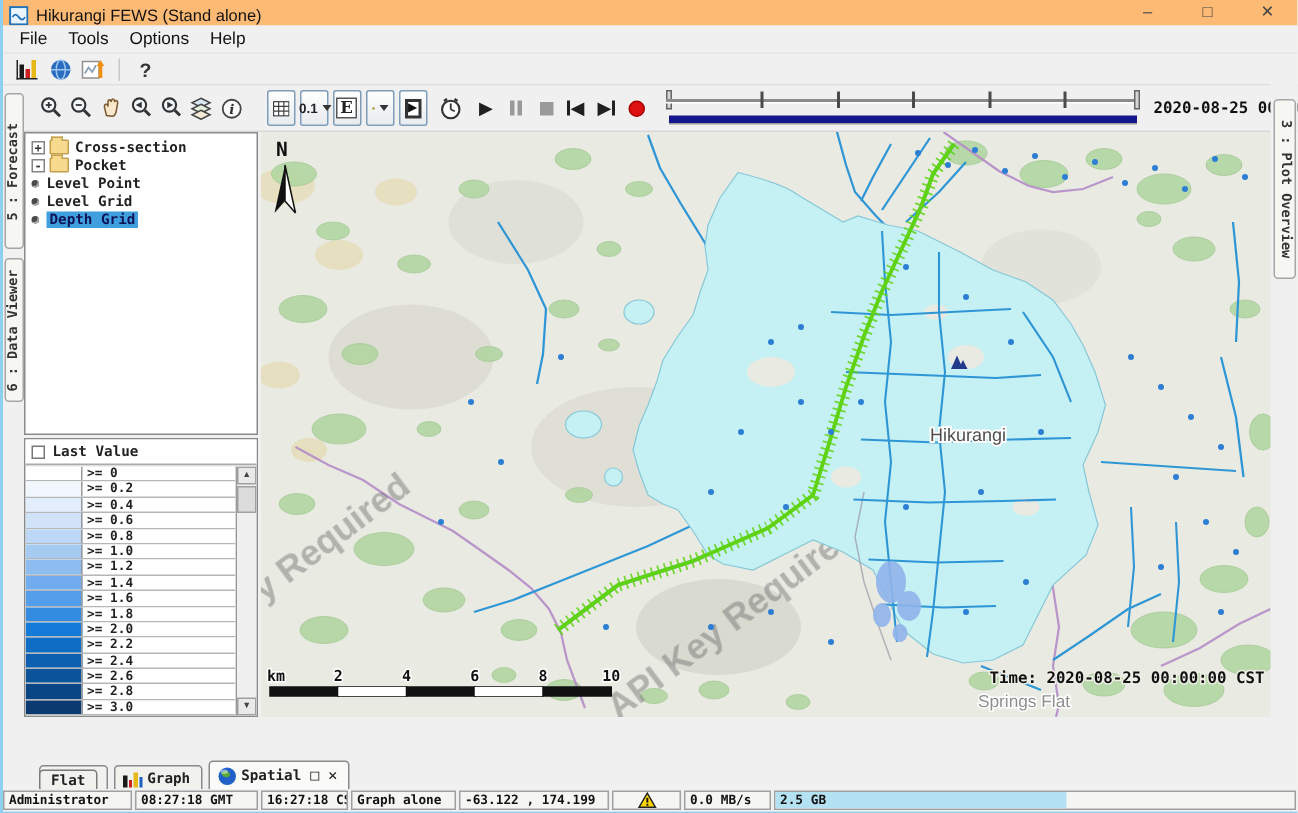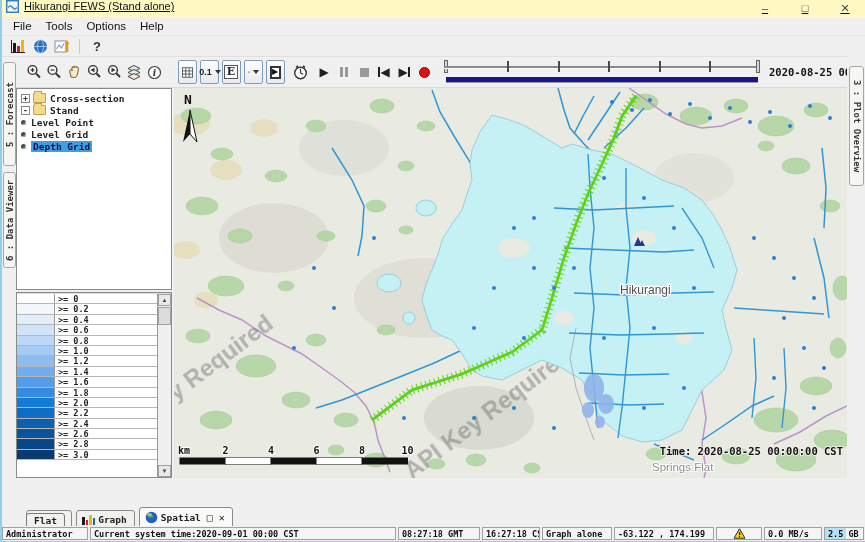--- a/index.html
+++ b/index.html
@@ -3,22 +3,22 @@
 <meta charset="utf-8">
 <style>
   * { box-sizing: border-box; margin: 0; padding: 0; }
   html,body { width:865px; height:542px; }
   body { font-family:"Liberation Sans", sans-serif; }
   #app { position:relative; width:865px; height:542px; background:#f0f0f0; overflow:hidden;
          border-left:2px solid #8ed0f0; border-bottom:1px solid #8ed0f0; }
   .mono { font-family:"DejaVu Sans Mono", monospace; }
 
   
-  .titlebar { position:absolute; left:0; top:0; right:0; height:17px; background:#fef9c3;
-              display:flex; align-items:flex-start; font-size:11px; color:#111;text-decoration:underline; }
+  .titlebar { position:absolute; left:0; top:0; right:0; height:17px; background:#fdba74;
+              display:flex; align-items:flex-end; font-size:11px; color:#111; }
   .titlebar .appicon { width:13px; height:13px; margin:0 5px 0 4px; }
   .win-controls { margin-left:auto; display:flex; }
   .win-btn { width:40px; text-align:center; font-size:11px; color:#444; line-height:17px; }
 
   
   .menubar { position:absolute; left:0; top:17px; right:0; height:18px; background:#f0f0f0;
              display:flex; align-items:center; padding-left:4px; font-size:11.5px; color:#111; }
   .menu-item { padding:1px 7px;text-align:center; }
 
   
@@ -304,37 +304,41 @@
   <div class="leftpanel">
     <div class="treebox">
       <div class="trow">
         <span class="expander">+</span>
         <span class="folder"></span>
         <span class="tlabel">Cross-section</span>
       </div>
       <div class="trow">
         <span class="expander">-</span>
         <span class="folder"></span>
-        <span class="tlabel">Stand</span>
+        <span class="tlabel">Pocket</span>
       </div>
       <div class="trow child">
         <span class="bullet"></span>
         <span class="tlabel">Level Point</span>
       </div>
       <div class="trow child">
         <span class="bullet"></span>
         <span class="tlabel">Level Grid</span>
       </div>
       <div class="trow child">
         <span class="bullet"></span>
         <span class="tlabel selected">Depth Grid</span>
       </div>
     </div>
 
     <div class="legendbox">
+      <div class="legend-head">
+        <span class="cbx"></span>
+        <span>Last Value</span>
+      </div>
       <div class="legend-list">
         <div class="legend-rows">
 
             <div class="lrow">
               <span class="swatch" style="background: rgb(255, 255, 255);"></span>
               <span class="llabel">&gt;= 0</span>
             </div>
 
             <div class="lrow">
               <span class="swatch" style="background: rgb(242, 247, 254);"></span>
@@ -663,21 +667,20 @@
         </svg>
       <span>Spatial</span>
       <span class="tabctl">□</span>
       <span class="tabctl">✕</span>
     </span>
   </div>
   <span class="logsbtn">Flat</span>
 
   <div class="statusbar">
     <span class="seg" style="width:86px">Administrator</span>
-    <span class="seg" style="width:306px">Current system time:2020-09-01 00:00 CST</span>
     <span class="seg" style="width:82px">08:27:18 GMT</span>
     <span class="seg" style="width:58px">16:27:18 CST</span>
     <span class="seg" style="width:70px">Graph alone</span>
     <span class="seg" style="width:100px">-63.122 , 174.199</span>
     <span class="seg" style="width:46px;justify-content:center">
       <svg width="13" height="11" viewBox="0 0 16 14">
           <polygon points="8,1 15,13 1,13" fill="#ffd600" stroke="#222" stroke-width="1.2"></polygon>
           <rect x="7.3" y="5" width="1.6" height="4" fill="#111"></rect>
           <rect x="7.3" y="10" width="1.6" height="1.6" fill="#111"></rect>
         </svg>

